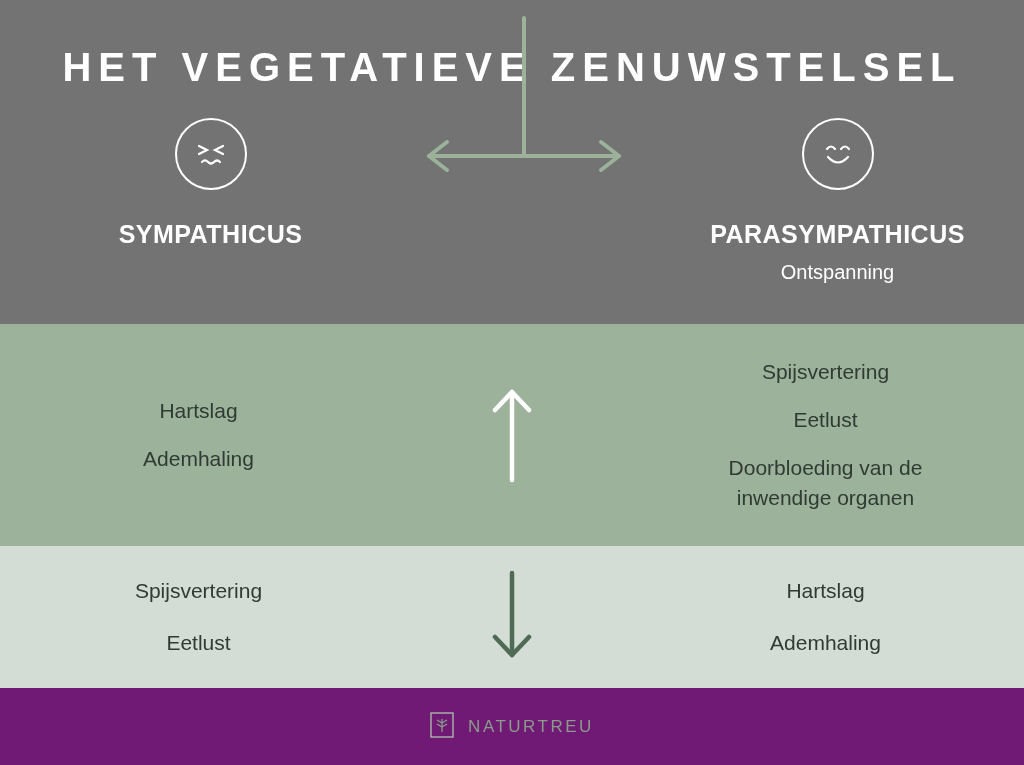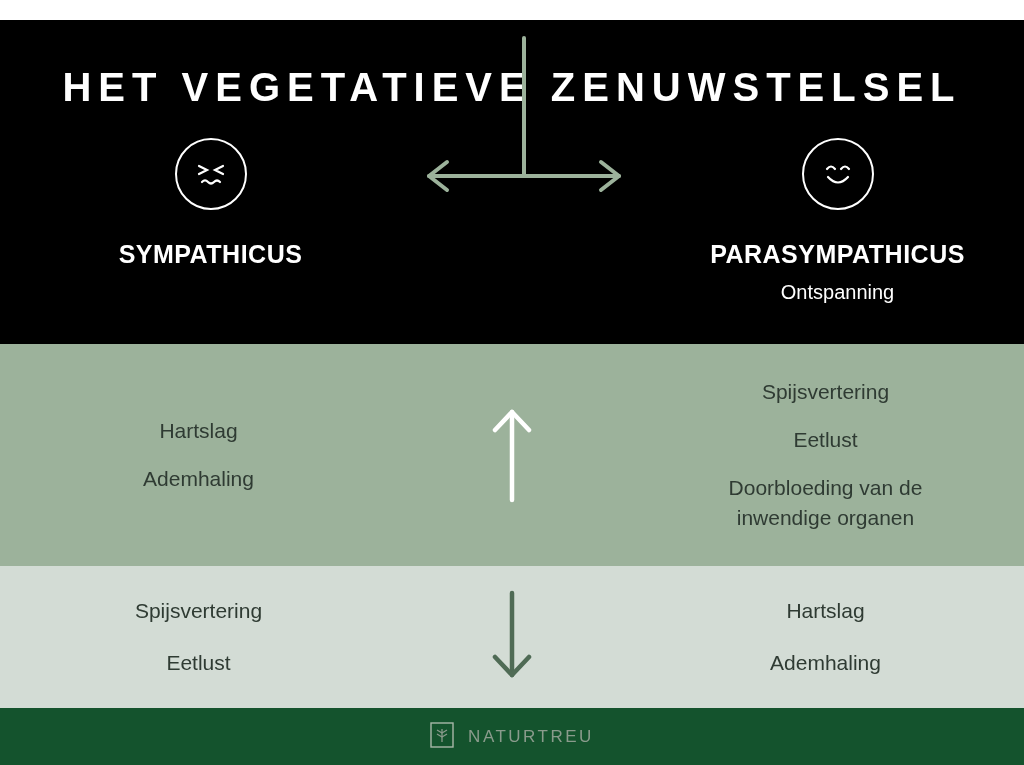--- a/index.html
+++ b/index.html
@@ -18,23 +18,22 @@
     width: 1024px;
     height: 765px;
     display: flex;
     flex-direction: column;
   }
 
   
   .band-header {
     position: relative;
     height: 324px;
-    background: #000000;
+    background: #737373;
     box-sizing: border-box;
-    margin-top: 20px;
   }
   .title {
     text-align: center;
     color: #ffffff;
     font-size: 40px;
     font-weight: bold;
     letter-spacing: 7px;
     padding-top: 45px;
     margin: 0;
     white-space: nowrap;
@@ -125,21 +124,21 @@
   .center-arrow-wrap {
     flex: 0 0 230px;
     display: flex;
     align-items: center;
     justify-content: center;
   }
 
   
   .band-footer {
     flex: 1 1 auto;
-    background: #14532d;
+    background: #701a75;
     display: flex;
     align-items: center;
     justify-content: center;
     gap: 14px;
   }
   .brand-name {
     color: #8a9b8c;
     font-size: 17px;
     letter-spacing: 2.5px;
     font-weight: normal;

